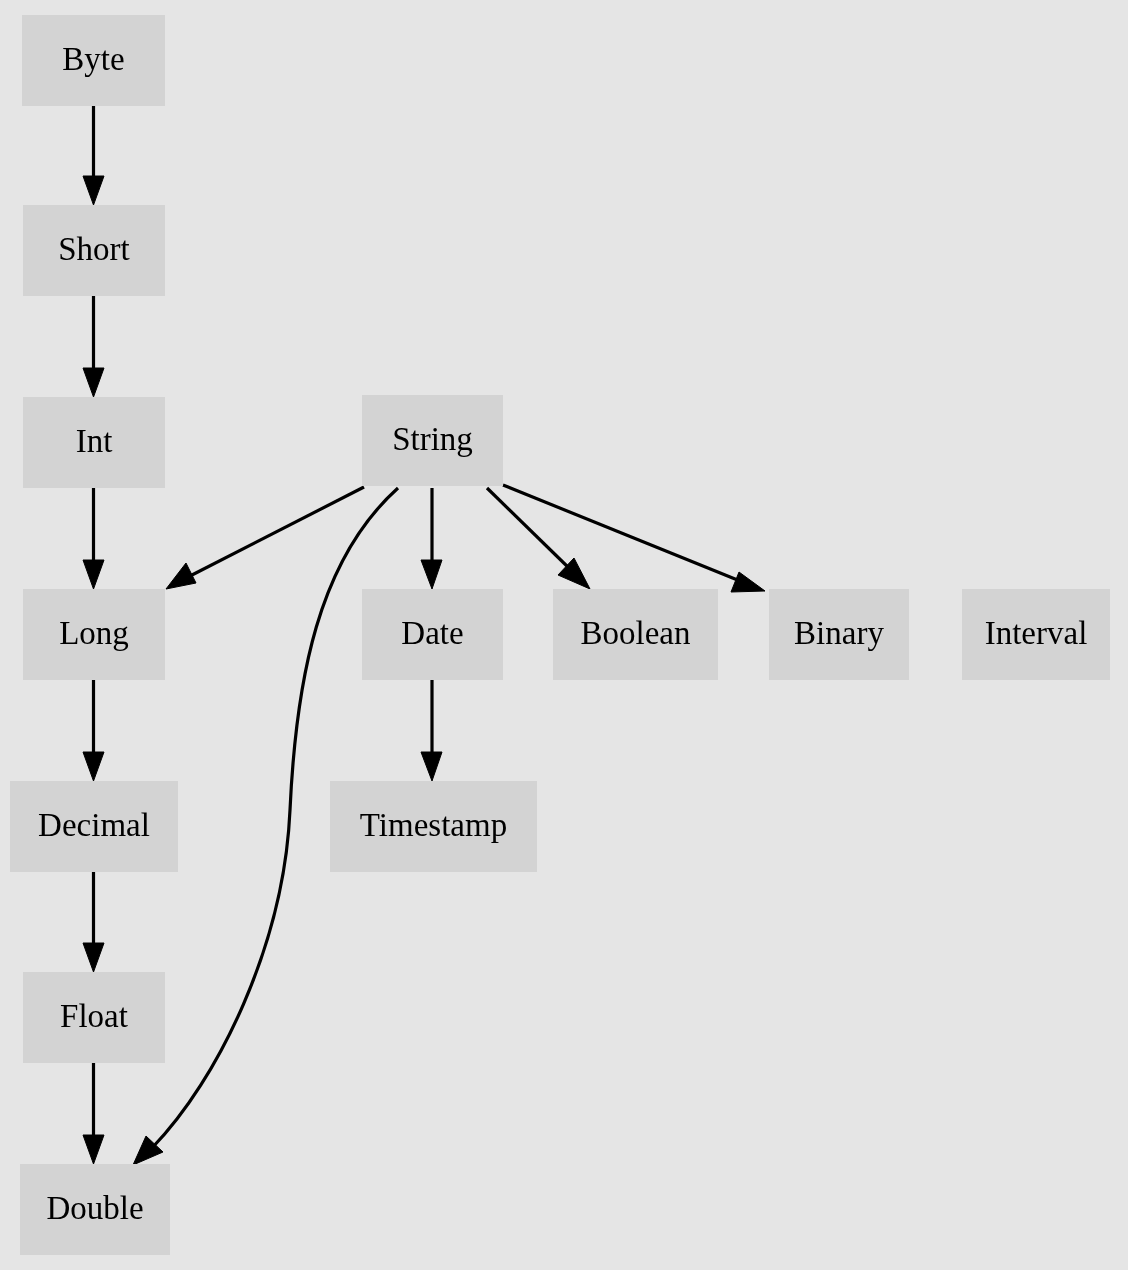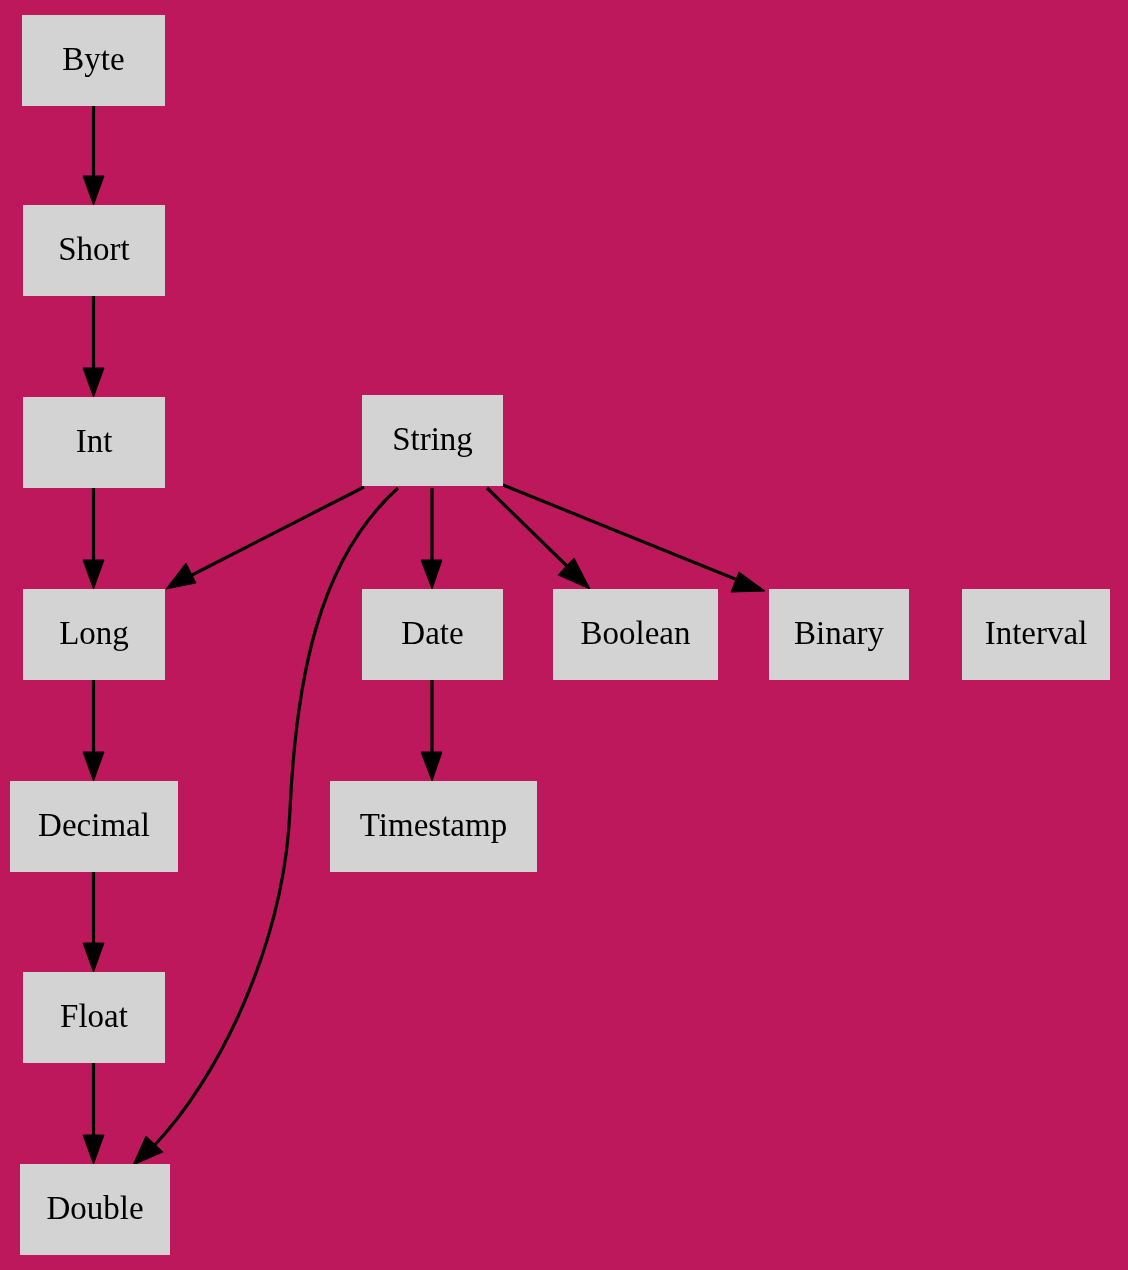--- a/index.html
+++ b/index.html
@@ -10,21 +10,21 @@
   body {
     width: 1128px;
     height: 1270px;
     font-family: "Liberation Serif", "DejaVu Serif", serif;
     overflow: hidden;
   }
   #graph-root {
     position: relative;
     width: 1128px;
     height: 1270px;
-    background: #be185d;
+    background: #e5e5e5;
   }
   #graph-svg {
     position: absolute;
     top: 0;
     left: 0;
     width: 1128px;
     height: 1270px;
     display: block;
   }
   .node-label {

